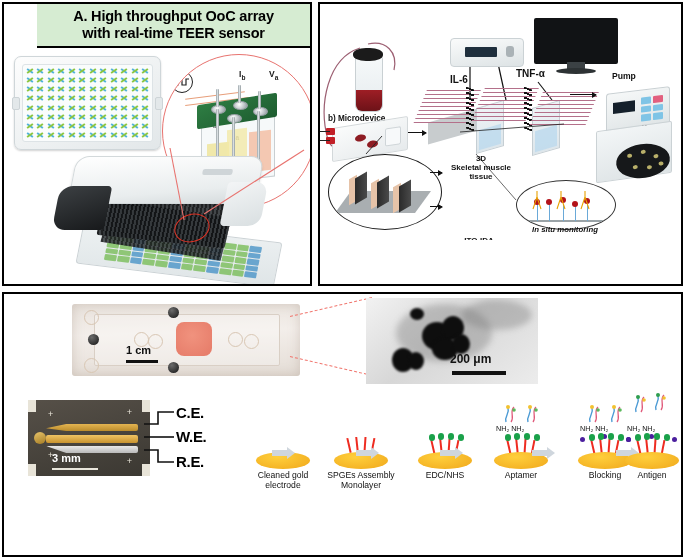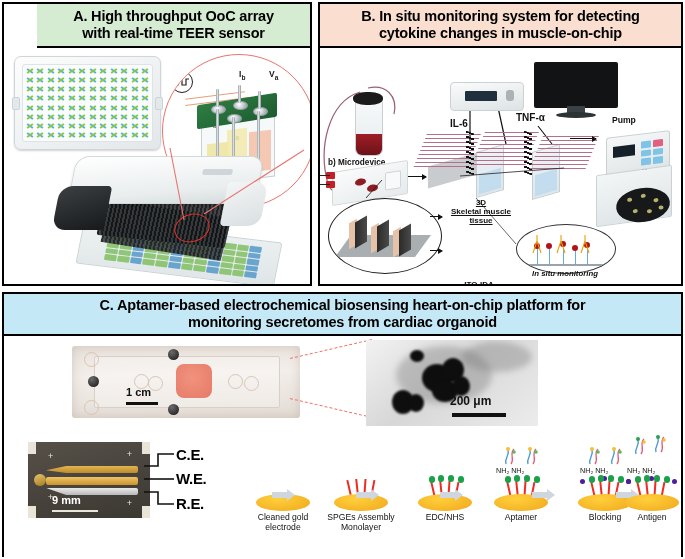--- a/index.html
+++ b/index.html
@@ -411,22 +411,20 @@
       </div>
 
       <svg style="position:absolute;left:0;top:0;width:310px;height:236px;pointer-events:none;">
         <line x1="180" y1="172" x2="166" y2="100" stroke="#e8736f" stroke-width="1.1"></line>
         <line x1="200" y1="166" x2="300" y2="102" stroke="#e8736f" stroke-width="1.1"></line>
       </svg>
     </div>
   </div>
 
   <div class="panel" id="panelB">
-    <div class="panel-title" style="white-space: pre-line;">B. In situ monitoring system for detecting
-cytokine changes in muscle-on-chip</div>
     <div class="panel-body">
 
       <svg style="position:absolute;left:0;top:0;width:361px;height:236px;">
         <path d="M8,136 C-2,100 8,54 40,44" fill="none" stroke="#9c5f72" stroke-width="1.2"></path>
         <path d="M48,40 C66,36 78,48 74,66" fill="none" stroke="#9c5f72" stroke-width="1.2"></path>
         <path d="M8,136 C12,146 22,148 30,144" fill="none" stroke="#9c5f72" stroke-width="1.2"></path>
         <line x1="150" y1="48" x2="150" y2="96" stroke="#111" stroke-width="1.2"></line>
         <line x1="176" y1="50" x2="186" y2="96" stroke="#111" stroke-width="1.2"></line>
         <line x1="218" y1="78" x2="232" y2="96" stroke="#111" stroke-width="1.1"></line>
       </svg>
@@ -547,21 +545,21 @@
         <div class="ito-strip" style="left:48px;top:24px;"></div>
         <div class="ito-tan" style="left:64px;top:30px;"></div>
         <div class="ito-strip" style="left:70px;top:28px;"></div>
       </div>
       <svg style="position:absolute;left:0;top:0;width:361px;height:236px;pointer-events:none;">
         <line x1="46" y1="150" x2="62" y2="132" stroke="#222" stroke-width="0.9"></line>
         <line x1="140" y1="128" x2="244" y2="120" stroke="#222" stroke-width="0.8"></line>
         <line x1="196" y1="196" x2="156" y2="150" stroke="#444" stroke-width="0.8"></line>
       </svg>
 
-      <div class="blab" style="left:126px;top:150px;width:70px;font-size:8px;white-space:pre-line;text-decoration:underline;">3D
+      <div class="blab" style="left:126px;top:150px;width:70px;font-size:8px;white-space:pre-line;">3D
 Skeletal muscle
 tissue</div>
       <div class="arrow" style="left:110px;top:168px;width:12px;"></div>
 
       <div class="blab" style="left:126px;top:196px;width:66px;font-size:8px;white-space:pre-line;margin-top:36px;">ITO-IDA
 electrodes</div>
       <div class="arrow" style="left:110px;top:202px;width:12px;"></div>
 
       <div class="oval-insitu">
         <div style="position:absolute;left:12px;bottom:7px;width:76px;height:2px;background:#9aa3a7;"></div>
@@ -579,22 +577,20 @@
           <path d="M6,20 L10,8 M14,20 L10,8 M10,8 L10,2" stroke="#e8a000" stroke-width="1.1" fill="none"></path>
           <path d="M30,20 L34,8 M38,20 L34,8 M34,8 L34,2" stroke="#e8a000" stroke-width="1.1" fill="none"></path>
           <path d="M54,20 L58,8 M62,20 L58,8 M58,8 L58,2" stroke="#e8a000" stroke-width="1.1" fill="none"></path>
         </svg>
       </div>
       <div class="blab it" style="left:196px;top:222px;width:98px;font-size:7.8px;">In situ monitoring</div>
     </div>
   </div>
 
   <div class="panel" id="panelC">
-    <div class="panel-title" style="white-space: pre-line;">C. Aptamer-based electrochemical biosensing heart-on-chip platform for
-monitoring secretomes from cardiac organoid</div>
     <div class="panel-body">
 
       <div class="chipphoto">
         <div class="chan"></div>
         <div class="bolt" style="left:96px;top:3px;"></div>
         <div class="bolt" style="left:96px;top:58px;"></div>
         <div class="bolt" style="left:16px;top:30px;"></div>
         <div class="ring" style="left:12px;top:6px;"></div>
         <div class="ring" style="left:12px;top:54px;"></div>
         <div class="ring" style="left:62px;top:28px;"></div>
@@ -629,21 +625,21 @@
         <div class="corner" style="left:0;bottom:0;"></div>
         <div class="corner" style="right:0;bottom:0;"></div>
         <div class="cross" style="left:20px;top:10px;">+</div>
         <div class="cross" style="right:18px;top:8px;">+</div>
         <div class="cross" style="left:20px;bottom:16px;">+</div>
         <div class="cross" style="right:18px;bottom:10px;">+</div>
         <div class="pad"></div>
         <div class="trk ce" style="left:18px;top:24px;width:92px;height:7px;clip-path:polygon(0 60%,22% 0,100% 0,100% 100%,22% 100%);"></div>
         <div class="trk we" style="left:18px;top:35px;width:92px;height:8px;"></div>
         <div class="trk re" style="left:18px;top:46px;width:92px;height:7px;clip-path:polygon(0 0,22% 100%,100% 100%,100% 0);"></div>
-        <div class="scaletxt white" style="left:24px;top:52px;font-size:11px;">9 mm</div>
+        <div class="scaletxt white" style="left:24px;top:52px;font-size:11px;">3 mm</div>
         <div style="position:absolute;left:24px;top:68px;width:46px;height:2px;background:#e9e6dc;"></div>
       </div>
 
       <svg style="position:absolute;left:140px;top:106px;width:64px;height:80px;">
         <polyline points="0,24 14,24 14,12 30,12" fill="none" stroke="#111" stroke-width="1.6"></polyline>
         <polyline points="0,37 30,37" fill="none" stroke="#111" stroke-width="1.6"></polyline>
         <polyline points="0,50 14,50 14,62 30,62" fill="none" stroke="#111" stroke-width="1.6"></polyline>
       </svg>
       <div class="etxt" style="left:172px;top:110px;">C.E.</div>
       <div class="etxt" style="left:172px;top:134px;">W.E.</div>

